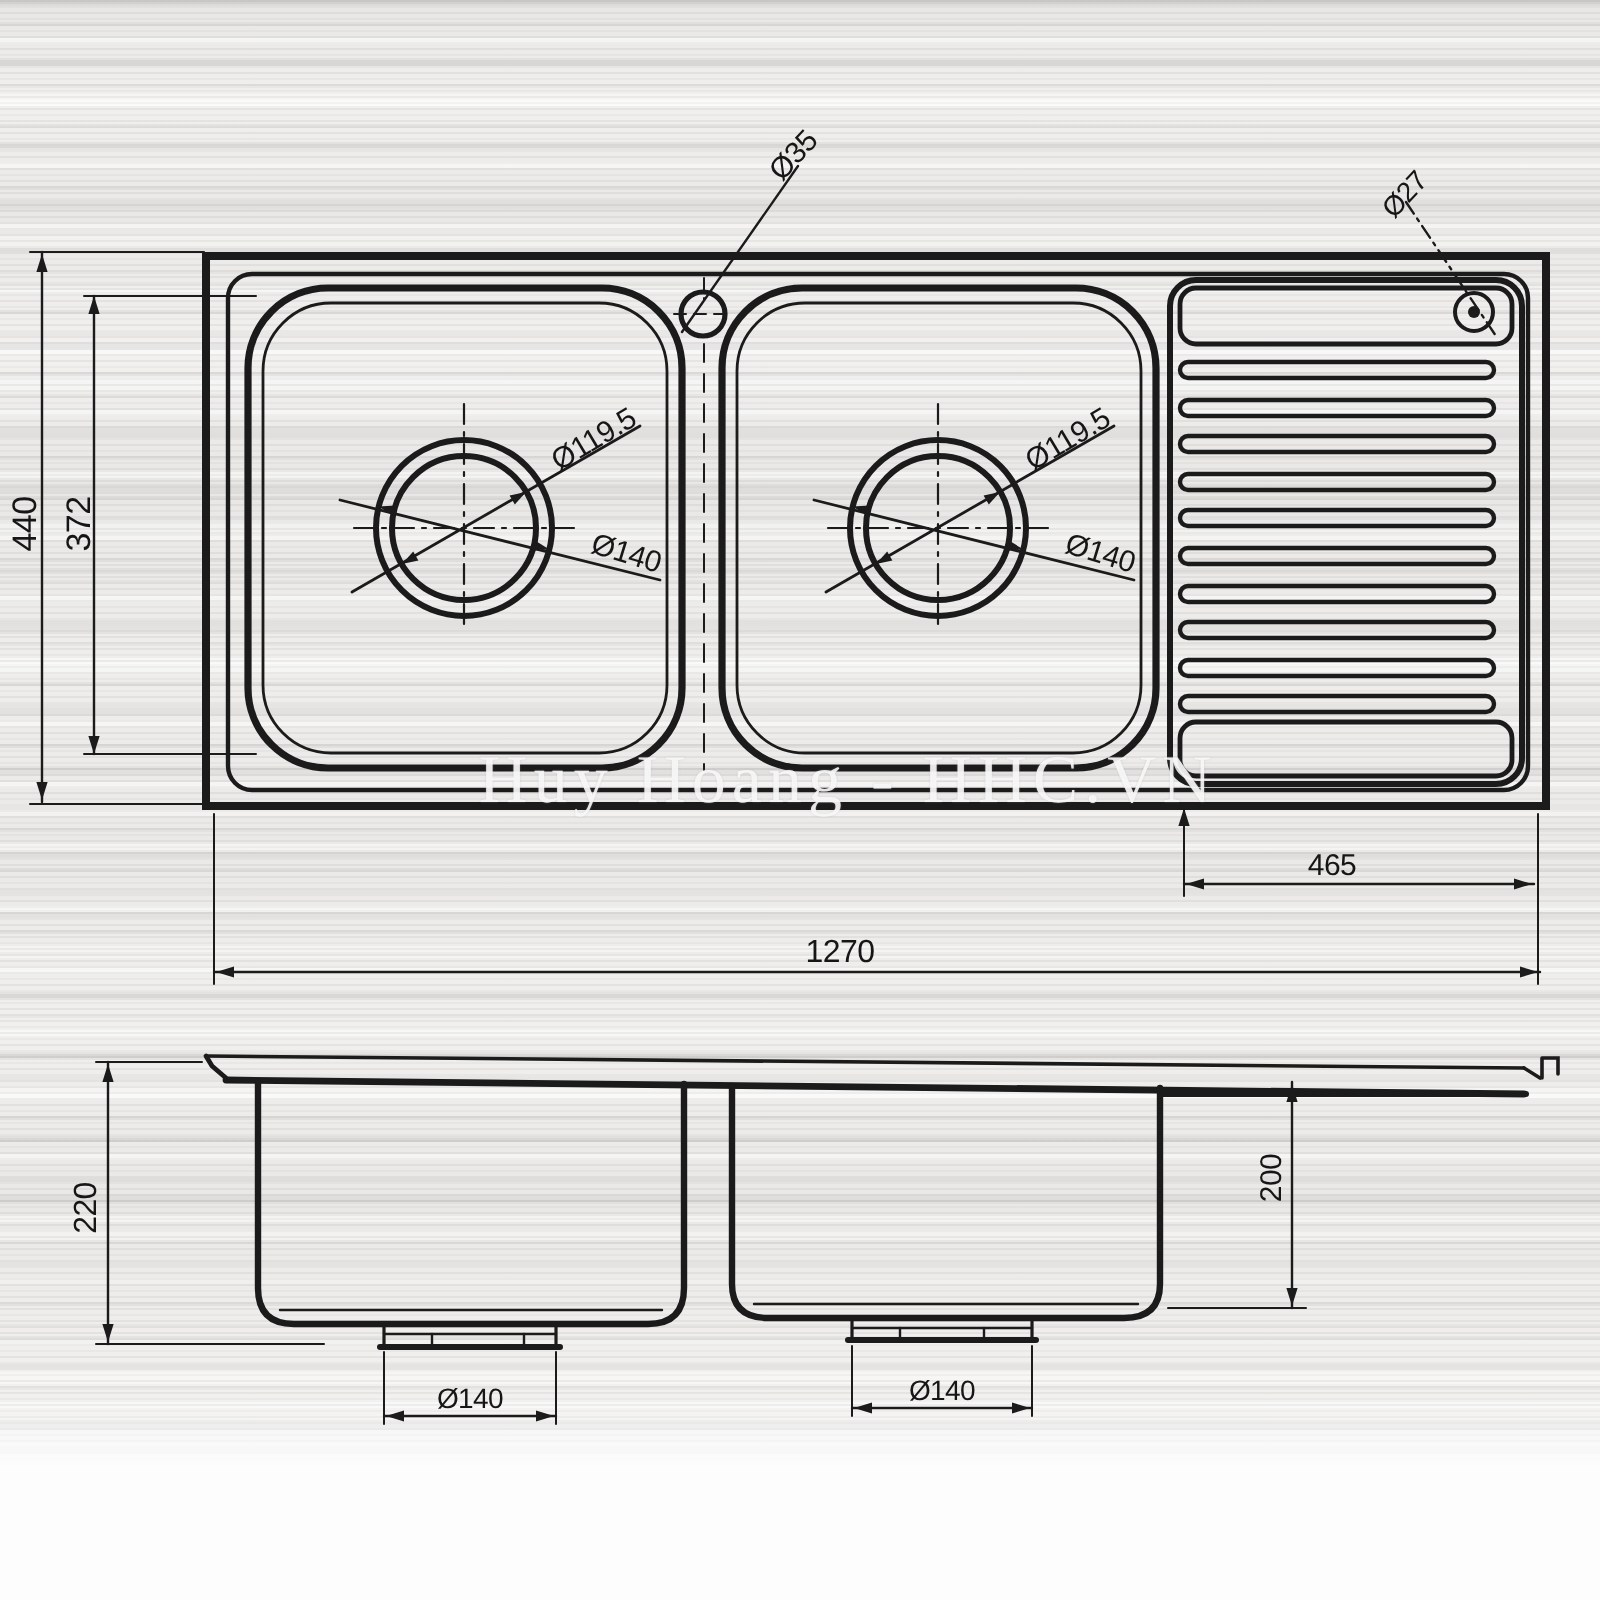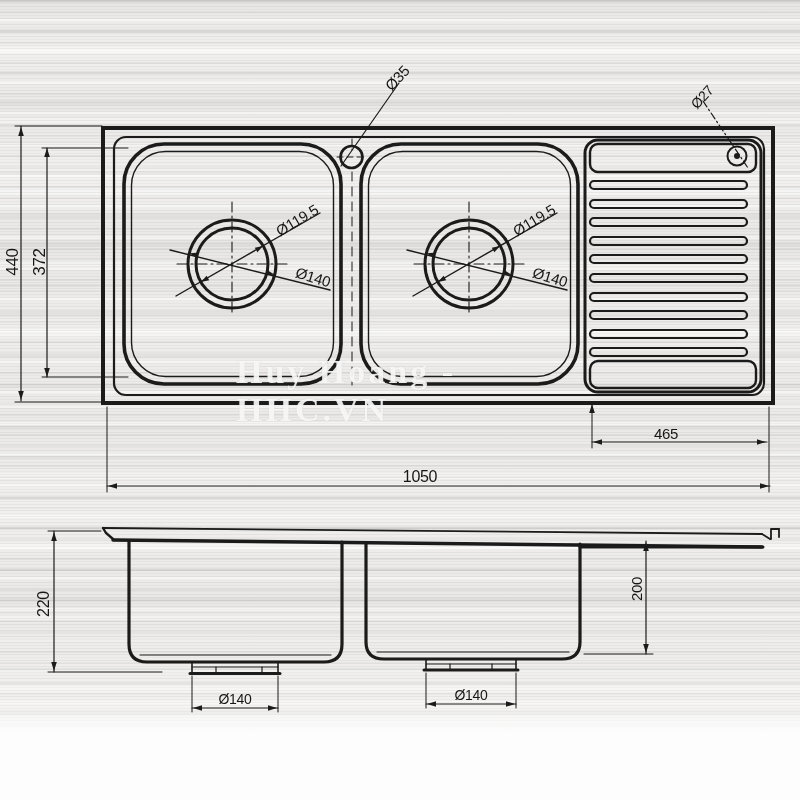--- a/index.html
+++ b/index.html
@@ -38,21 +38,21 @@
   svg.draw { position:absolute; left:0; top:0; }
   .lbl {
     position:absolute; white-space:nowrap; color:#161616;
     font-size:15px; letter-spacing:-0.3px;
     transform:translate(-50%,-50%);
   }
   .rot90  { transform:translate(-50%,-50%) rotate(-90deg); }
   .watermark {
     position:absolute; left:424px; top:391px;
     transform:translate(-50%,-50%);
-    font-family:"Liberation Serif", serif; font-weight:bold;
+    font-family:"Liberation Serif", serif; font-weight:normal;
     font-size:34px; letter-spacing:3px;
     color:rgba(251,251,251,0.88);
     text-shadow:0 0 1px rgba(170,170,170,0.45);
   }
 </style>
 </head>
 <body>
 
 <div class="stage">
   <div class="brushed"></div>
@@ -219,21 +219,21 @@
         <polygon points="427,704 436,701.2 436,706.8"></polygon>
         <polygon points="515,704 506,701.2 506,706.8"></polygon>
       </g>
     </g>
   </svg>
 
   <div class="lbl rot90" style="left:13px; top:262px; font-size:17px;">440</div>
 
   <div class="lbl rot90" style="left:40px; top:262px; font-size:17px;">372</div>
 
-  <div class="lbl" style="left:420px; top:477px; font-size:16px;">1050</div>
+  <div class="lbl" style="left:420px; top:477px; font-size:16px;">1270</div>
 
   <div class="lbl" style="left:666px; top:433px;">465</div>
 
   <div class="lbl" style="left:397px; top:78px; transform:translate(-50%,-50%) rotate(-47deg);">Ø35</div>
 
   <div class="lbl" style="left:702px; top:97px; font-size:14px; transform:translate(-50%,-50%) rotate(-47deg);">Ø27</div>
 
   <div class="lbl" style="left:297px; top:220px; transform:translate(-50%,-50%) rotate(-31deg);">Ø119.5</div>
 
   <div class="lbl" style="left:313px; top:277px; transform:translate(-50%,-50%) rotate(17deg);">Ø140</div>

